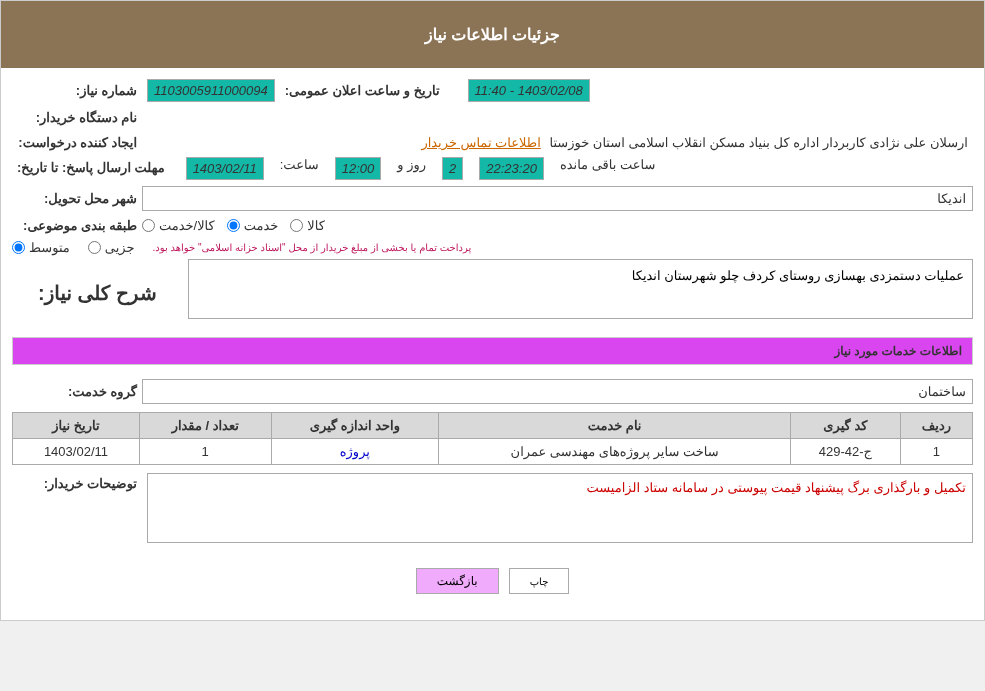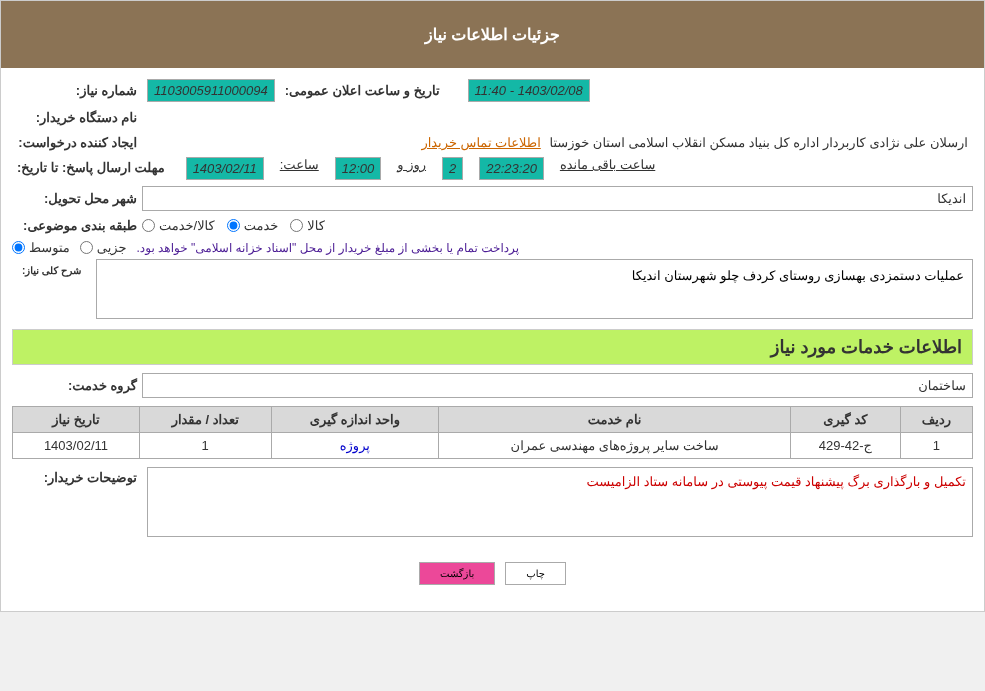--- a/index.html
+++ b/index.html
@@ -21,26 +21,26 @@
       color: #fff;
       text-align: center;
       padding: 24px;
       font-size: 16px;
       font-weight: bold;
     }
     .content {
       padding: 11px;
     }
     .section-header {
-      background: #bef264;
+      background: #d946ef;
       border: 1px solid #ccc;
       padding: 6px 10px;
       font-weight: bold;
-      font-size: 18px;
-      margin: 10px 0 8px 0;
+      font-size: 12px;
+      margin: 10px 0 14px 0;
       text-align: right;
     }
     .radio-group {
       display: flex;
       gap: 12px;
       align-items: center;
       flex-direction: row-reverse;
     }
     .radio-item {
       display: flex;
@@ -75,25 +75,25 @@
     }
     .btn-primary {
       background: #fff;
       border: 1px solid #aaa;
       padding: 5px 20px;
       cursor: pointer;
       font-size: 10px;
       font-family: Tahoma, Arial, sans-serif;
     }
     .btn-back {
-      background: #ec4899;
+      background: #f0abfc;
       border: 1px solid #aaa;
       padding: 5px 20px;
       cursor: pointer;
-      font-size: 10px;
+      font-size: 12px;
       font-family: Tahoma, Arial, sans-serif;
     }
     .footer-buttons {
       display: flex;
       justify-content: center;
       gap: 10px;
       padding: 15px 0;
     }
     .full-width-box {
       border: 1px solid #aaa;
@@ -117,21 +117,20 @@
     }
     .small-box {
       border: 1px solid #aaa;
       padding: 3px 6px;
       background: #14b8a6;
       display: inline-block;
       font-style: italic;
     }
     .inline-label {
       white-space: nowrap;
-      text-decoration: underline;
     }
     .announce-row {
       display: flex;
       align-items: center;
       gap: 5px;
       margin-bottom: 5px;
       flex-direction: row-reverse;
     }
     .respond-deadline-row {
       display: flex;
@@ -213,35 +212,35 @@
           <input type="radio" name="category" checked="" style="">
         </label>
         <label class="radio-item">
           <span>کالا</span>
           <input type="radio" name="category" style="">
         </label>
       </div>
     </div>
 
     <div class="info-row">
-      <div style="flex:1; text-align:right; display:flex; align-items:center; gap:10px; flex-direction:row-reverse;">
+      <div style="flex:1; text-align:right; display:flex; align-items:center; gap:18px; flex-direction:row-reverse;">
         <label class="radio-item">
           <span>متوسط</span>
           <input type="radio" name="process" checked="" style="">
         </label>
         <label class="radio-item">
           <span>جزیی</span>
           <input type="radio" name="process" style="">
         </label>
-        <span style="margin-right:15px; color:#4c1d95; font-size:12px;">پرداخت تمام یا بخشی از مبلغ خریدار از محل "اسناد خزانه اسلامی" خواهد بود.</span>
+        <span style="margin-right:15px; color:#be185d; font-size:10px;">پرداخت تمام یا بخشی از مبلغ خریدار از محل "اسناد خزانه اسلامی" خواهد بود.</span>
       </div>
     </div>
 
     <div style="display:flex; align-items:flex-start; gap:5px; flex-direction:row-reverse; margin-bottom:6px;">
-      <div class="section-header" style="white-space:nowrap; margin:0; border:none; background:none; font-size:10px;">شرح کلی نیاز:</div>
+      <div class="section-header" style="white-space:nowrap; margin:16px; border:none; background:none; font-size:20px;">شرح کلی نیاز:</div>
       <textarea class="description-box" readonly="" style="flex: 1 1 0%; height: 60px; font-family: Tahoma, Arial, sans-serif; font-size: 13px; direction: rtl;">عملیات دستمزدی بهسازی روستای کردف چلو شهرستان اندیکا</textarea>
     </div>
 
     <div class="section-header">اطلاعات خدمات مورد نیاز</div>
 
     <div class="info-row">
       <span class="col-label">گروه خدمت:</span>
       <span class="full-width-box">ساختمان</span>
     </div>
 

